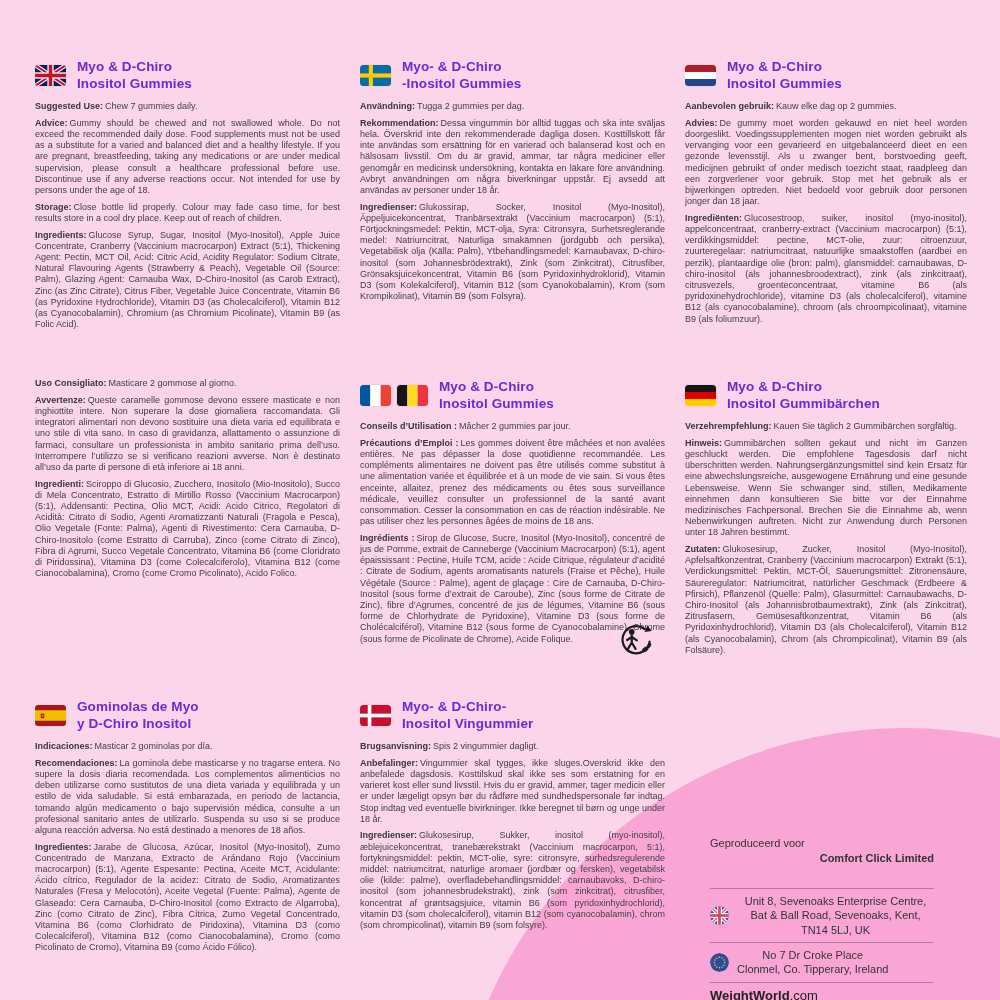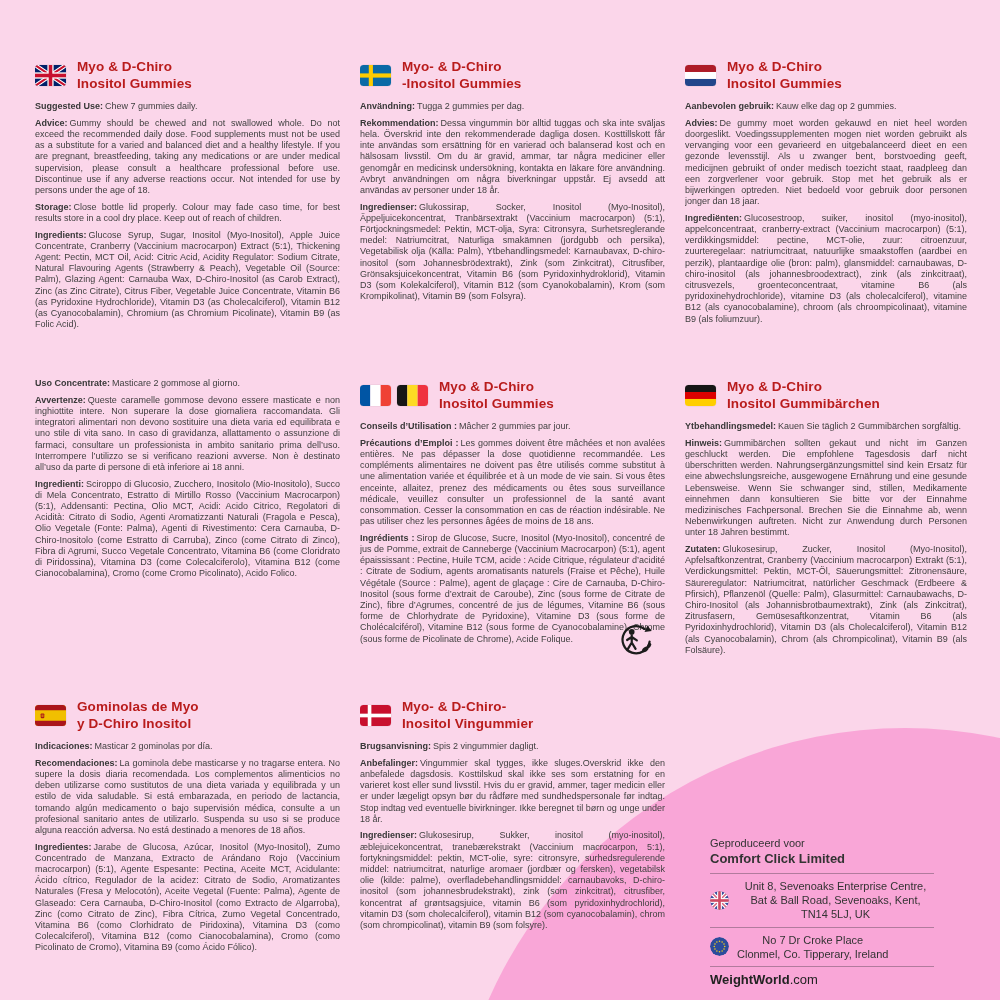--- a/index.html
+++ b/index.html
@@ -18,28 +18,28 @@
     column-gap:20px;grid-auto-rows:320px;
   }
   .sec{overflow:hidden;}
   .sec-head{display:flex;align-items:center;gap:11px;margin:0 0 9px 0;}
   .flag{
     width:31px;height:21px;border-radius:3.5px;overflow:hidden;
     display:inline-block;flex-shrink:0;box-shadow:0 0 0 .5px rgba(0,0,0,.07);
   }
   .flag svg{width:100%;height:100%;display:block;}
   .flag-pair{display:flex;gap:6px;flex-shrink:0;}
-  .titles{font-weight:700;font-size:13.5px;line-height:1.26;color:#b91c1c;letter-spacing:.1px;}
+  .titles{font-weight:700;font-size:13.5px;line-height:1.26;color:#6d28d9;letter-spacing:.1px;}
   .para{font-size:9px;line-height:11.2px;text-align:justify;margin:0 0 5.5px 0;}
   .para b{font-weight:700;color:#383838;margin-right:2px;}
   .triman{position:absolute;left:619px;top:623px;width:34px;height:34px;z-index:1;}
   
   .mfr{position:absolute;left:710px;top:837px;width:224px;z-index:2;color:#333;}
   .mfr-line1{font-size:11px;line-height:1.25;}
-  .mfr-company{font-size:13px;font-weight:700;line-height:1.3;margin-bottom:5px;}
+  .mfr-company{font-size:11px;font-weight:700;line-height:1.3;margin-bottom:23px;text-align:right;}
   .mfr-div{border:none;border-top:1px solid rgba(70,60,70,.4);margin:5px 0;}
   .addr{display:flex;align-items:center;gap:8px;font-size:11px;line-height:1.3;text-align:center;}
   .circle-flag{width:19px;height:19px;border-radius:50%;overflow:hidden;flex-shrink:0;display:inline-block;}
   .circle-flag svg{width:100%;height:100%;display:block;}
   .brand-line{font-size:13px;margin-top:5px;color:#222;}
   .brand{font-weight:700;}
 </style>
 </head>
 <body style="background: rgb(251, 214, 234);">
 
@@ -103,21 +103,21 @@
         <div>Myo &amp; D-Chiro</div>
         <div>Inositol Gummies</div>
       </div>
     </div>
     <p class="para"><b>Aanbevolen gebruik:</b><span>Kauw elke dag op 2 gummies.</span></p>
     <p class="para"><b>Advies:</b><span>De gummy moet worden gekauwd en niet heel worden doorgeslikt. Voedingssupplementen mogen niet worden gebruikt als vervanging voor een gevarieerd en uitgebalanceerd dieet en een gezonde levensstijl. Als u zwanger bent, borstvoeding geeft, medicijnen gebruikt of onder medisch toezicht staat, raadpleeg dan een zorgverlener voor gebruik. Stop met het gebruik als er bijwerkingen optreden. Niet bedoeld voor gebruik door personen jonger dan 18 jaar.</span></p>
     <p class="para"><b>Ingrediënten:</b><span>Glucosestroop, suiker, inositol (myo-inositol), appelconcentraat, cranberry-extract (Vaccinium macrocarpon) (5:1), verdikkingsmiddel: pectine, MCT-olie, zuur: citroenzuur, zuurteregelaar: natriumcitraat, natuurlijke smaakstoffen (aardbei en perzik), plantaardige olie (bron: palm), glansmiddel: carnaubawas, D-chiro-inositol (als johannesbroodextract), zink (als zinkcitraat), citrusvezels, groenteconcentraat, vitamine B6 (als pyridoxinehydrochloride), vitamine D3 (als cholecalciferol), vitamine B12 (als cyanocobalamine), chroom (als chroompicolinaat), vitamine B9 (als foliumzuur).</span></p>
   </section>
 
   <section class="sec">
-    <p class="para"><b>Uso Concentrate:</b><span>Masticare 2 gommose al giorno.</span></p>
+    <p class="para"><b>Uso Consigliato:</b><span>Masticare 2 gommose al giorno.</span></p>
     <p class="para"><b>Avvertenze:</b><span>Queste caramelle gommose devono essere masticate e non inghiottite intere. Non superare la dose giornaliera raccomandata. Gli integratori alimentari non devono sostituire una dieta varia ed equilibrata e uno stile di vita sano. In caso di gravidanza, allattamento o assunzione di farmaci, consultare un professionista in ambito sanitario prima dell’uso. Interrompere l’utilizzo se si verificano reazioni avverse. Non è destinato all’uso da parte di persone di età inferiore ai 18 anni.</span></p>
     <p class="para"><b>Ingredienti:</b><span>Sciroppo di Glucosio, Zucchero, Inositolo (Mio-Inositolo), Succo di Mela Concentrato, Estratto di Mirtillo Rosso (Vaccinium Macrocarpon) (5:1), Addensanti: Pectina, Olio MCT, Acidi: Acido Citrico, Regolatori di Acidità: Citrato di Sodio, Agenti Aromatizzanti Naturali (Fragola e Pesca), Olio Vegetale (Fonte: Palma), Agenti di Rivestimento: Cera Carnauba, D-Chiro-Inositolo (come Estratto di Carruba), Zinco (come Citrato di Zinco), Fibra di Agrumi, Succo Vegetale Concentrato, Vitamina B6 (come Cloridrato di Piridossina), Vitamina D3 (come Colecalciferolo), Vitamina B12 (come Cianocobalamina), Cromo (come Cromo Picolinato), Acido Folico.</span></p>
   </section>
 
   <section class="sec">
     <div class="sec-head">
       <span class="flag-pair">
         <span class="flag">
             <svg viewBox="0 0 60 40" preserveAspectRatio="none">
               <rect width="20" height="40" fill="#0055A4"></rect>
@@ -150,21 +150,21 @@
             <rect width="60" height="13.4" fill="#161616"></rect>
             <rect y="13.3" width="60" height="13.4" fill="#DD0000"></rect>
             <rect y="26.6" width="60" height="13.4" fill="#FFCE00"></rect>
           </svg>
         </span>
       <div class="titles">
         <div>Myo &amp; D-Chiro</div>
         <div>Inositol Gummibärchen</div>
       </div>
     </div>
-    <p class="para"><b>Ytbehandlingsmedel:</b><span>Kauen Sie täglich 2 Gummibärchen sorgfältig.</span></p>
+    <p class="para"><b>Verzehrempfehlung:</b><span>Kauen Sie täglich 2 Gummibärchen sorgfältig.</span></p>
     <p class="para"><b>Hinweis:</b><span>Gummibärchen sollten gekaut und nicht im Ganzen geschluckt werden. Die empfohlene Tagesdosis darf nicht überschritten werden. Nahrungsergänzungsmittel sind kein Ersatz für eine abwechslungsreiche, ausgewogene Ernährung und eine gesunde Lebensweise. Wenn Sie schwanger sind, stillen, Medikamente einnehmen dann konsultieren Sie bitte vor der Einnahme medizinisches Fachpersonal. Brechen Sie die Einnahme ab, wenn Nebenwirkungen auftreten. Nicht zur Anwendung durch Personen unter 18 Jahren bestimmt.</span></p>
     <p class="para"><b>Zutaten:</b><span>Glukosesirup, Zucker, Inositol (Myo-Inositol), Apfelsaftkonzentrat, Cranberry (Vaccinium macrocarpon) Extrakt (5:1), Verdickungsmittel: Pektin, MCT-Öl, Säuerungsmittel: Zitronensäure, Säureregulator: Natriumcitrat, natürlicher Geschmack (Erdbeere &amp; Pfirsich), Pflanzenöl (Quelle: Palm), Glasurmittel: Carnaubawachs, D-Chiro-Inositol (als Johannisbrotbaumextrakt), Zink (als Zinkcitrat), Zitrusfasern, Gemüsesaftkonzentrat, Vitamin B6 (als Pyridoxinhydrochlorid), Vitamin D3 (als Cholecalciferol), Vitamin B12 (als Cyanocobalamin), Chrom (als Chrompicolinat), Vitamin B9 (als Folsäure).</span></p>
   </section>
 
   <section class="sec">
     <div class="sec-head">
       <span class="flag">
           <svg viewBox="0 0 60 40" preserveAspectRatio="none">
             <rect width="60" height="40" fill="#F1BF00"></rect>
             <rect width="60" height="10" fill="#AA151B"></rect>

